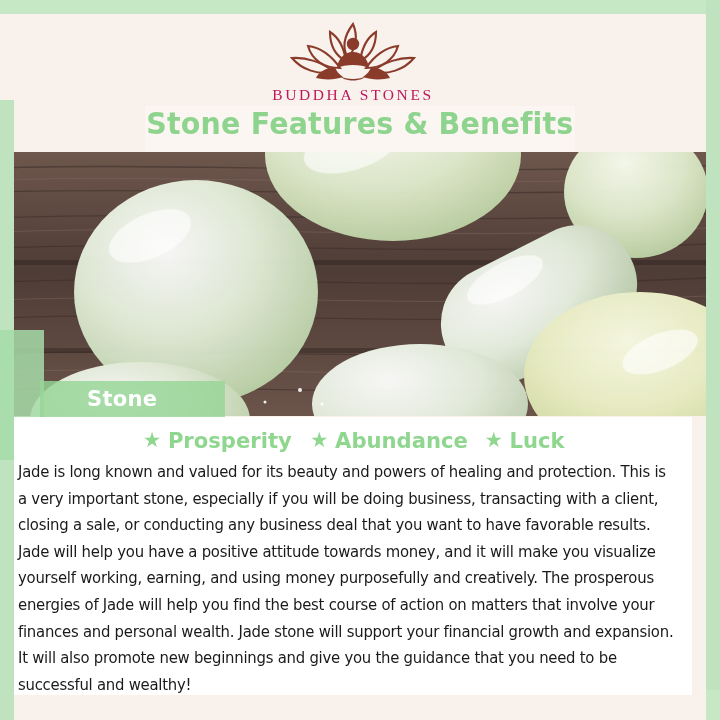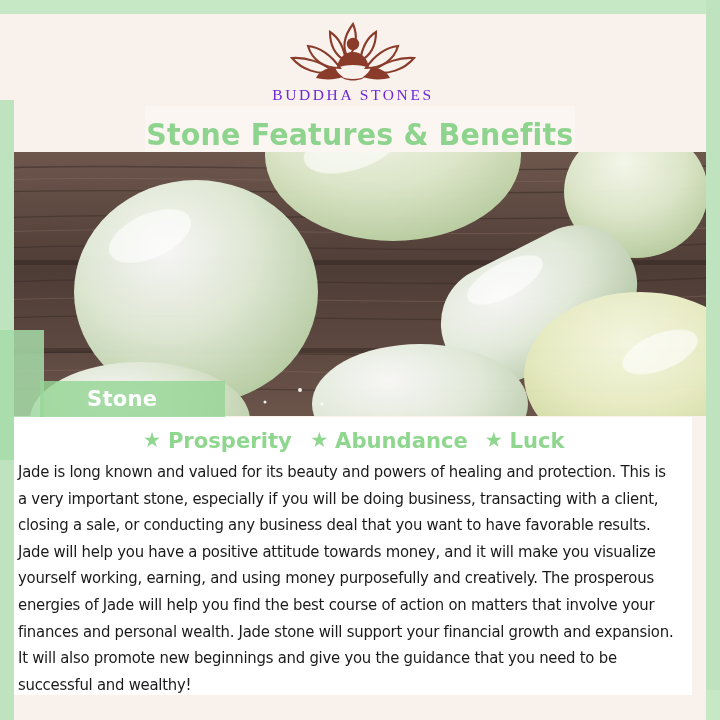--- a/index.html
+++ b/index.html
@@ -32,29 +32,29 @@
 
   
   .logo-wrap{
     position:absolute;left:0;top:14px;width:706px;height:92px;
     display:flex;flex-direction:column;align-items:center;justify-content:flex-start;
   }
   .lotus{display:block;margin-top:4px;}
   .brand{
     margin-top:2px;
     font-family:"Liberation Serif", serif;
-    font-size:15.5px;letter-spacing:2.6px;color:#6d28d9;
+    font-size:15.5px;letter-spacing:2.6px;color:#be185d;
     font-weight:400;
   }
 
   
   .title-band{
     position:absolute;left:145px;top:106px;width:430px;height:46px;
     background:#fbf6f2;
-    display:flex;align-items:flex-end;justify-content:center;
+    display:flex;align-items:flex-start;justify-content:center;
   }
   .title-band h1{
     margin:0;
     font-family:"DejaVu Sans", sans-serif;
     font-weight:bold;
     font-size:30px;
     letter-spacing:.2px;
     color:#8ed48e;
     transform:scaleX(.95);
     white-space:nowrap;

